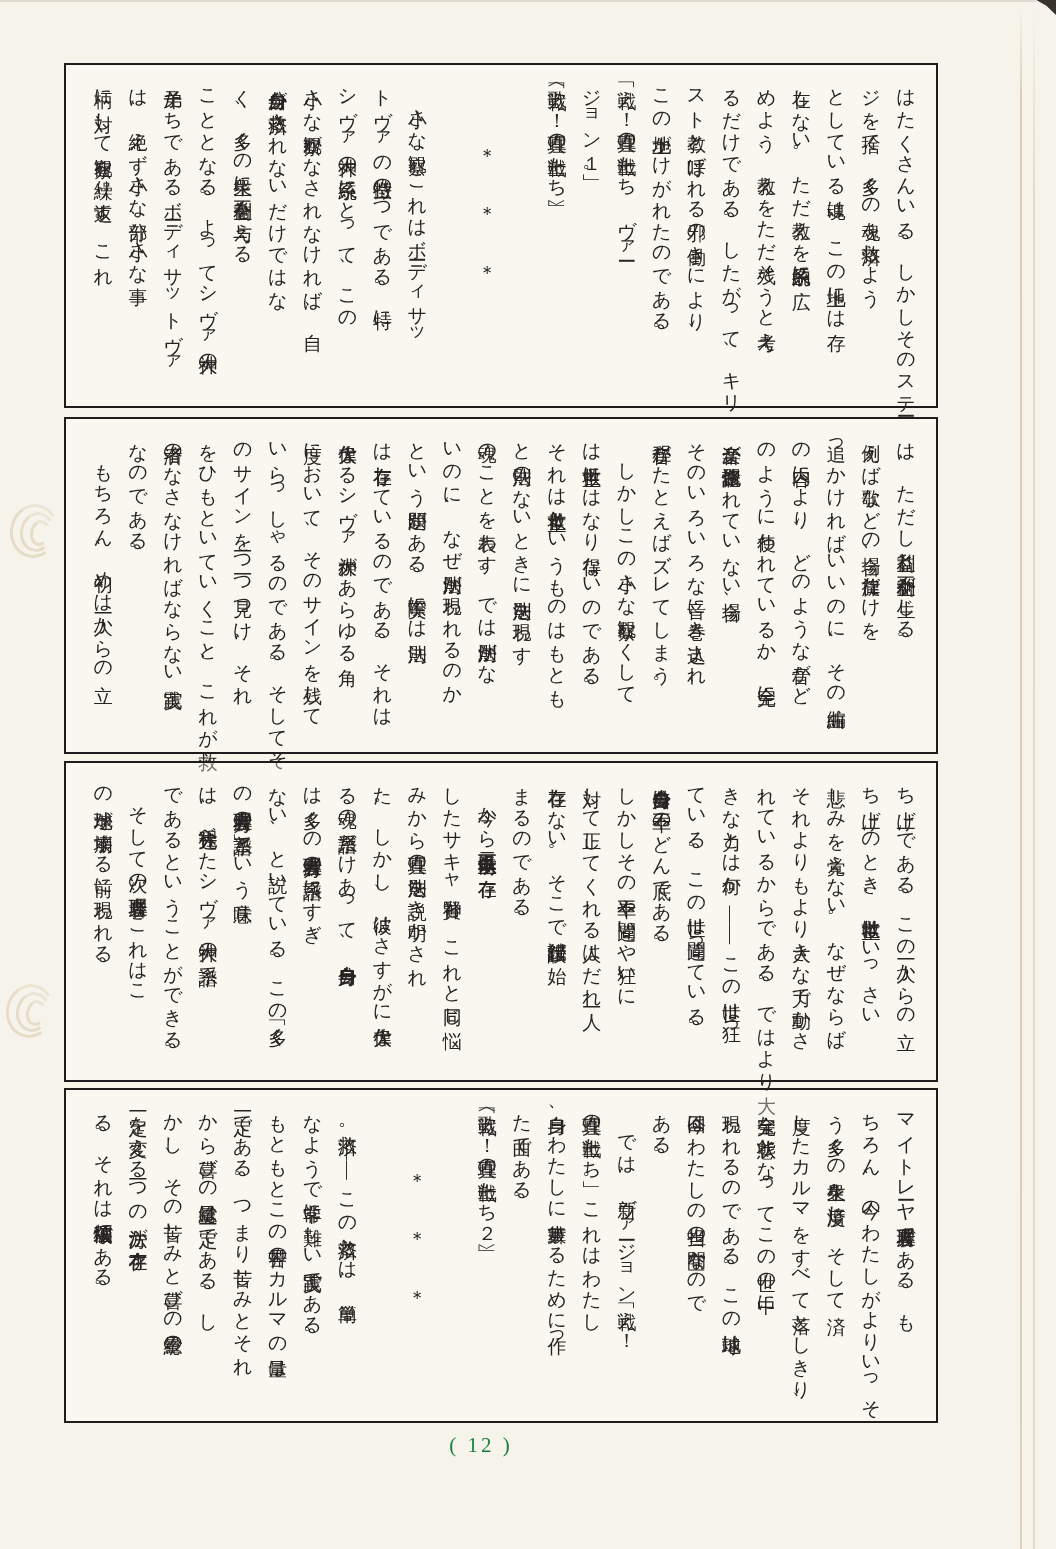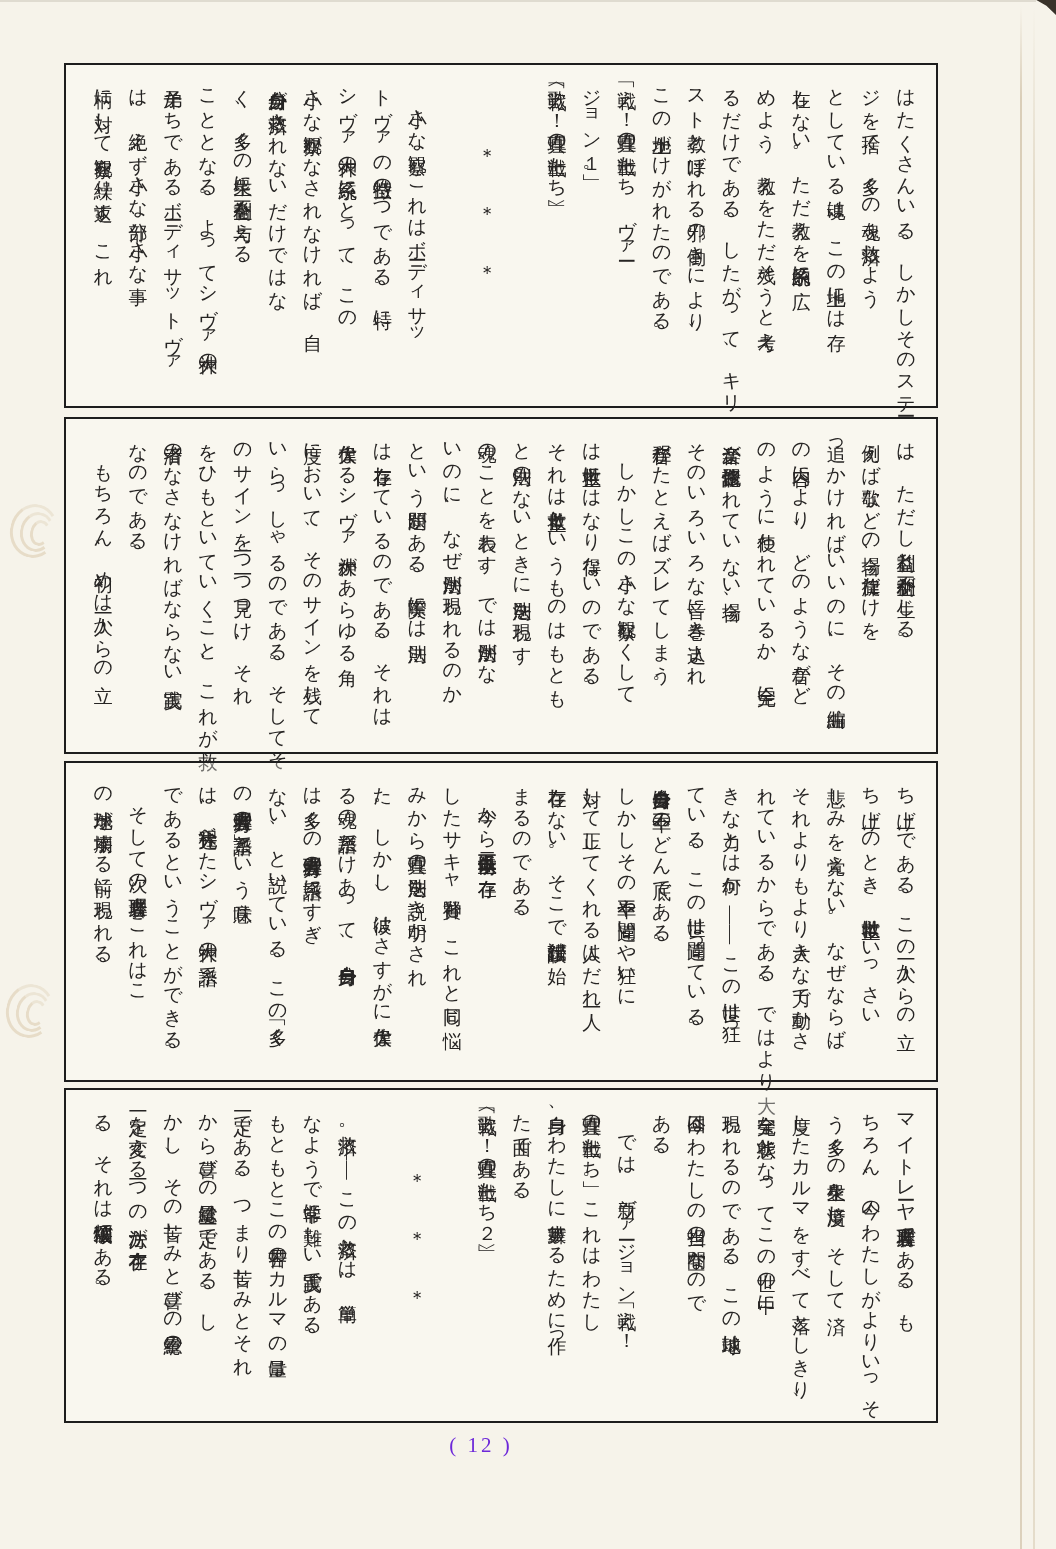--- a/index.html
+++ b/index.html
@@ -51,21 +51,21 @@
     font-size:19px;
     letter-spacing:.5px;
     color:#262423;
   }
   .col{line-height:34.9px;white-space:nowrap;}
   
   .page-number{
     position:absolute;top:1433px;left:64px;width:874px;
     text-align:center;
     transform:translateX(-20px);
-    font-size:21px;letter-spacing:3px;color:#6d28d9;
+    font-size:21px;letter-spacing:3px;color:#15803d;
   }
 </style>
 </head>
 <body>
 
 <div class="page">
 
   <div class="top-edge"></div>
   <div class="corner-shadow"></div>
   <div class="edge-line l1"></div>

